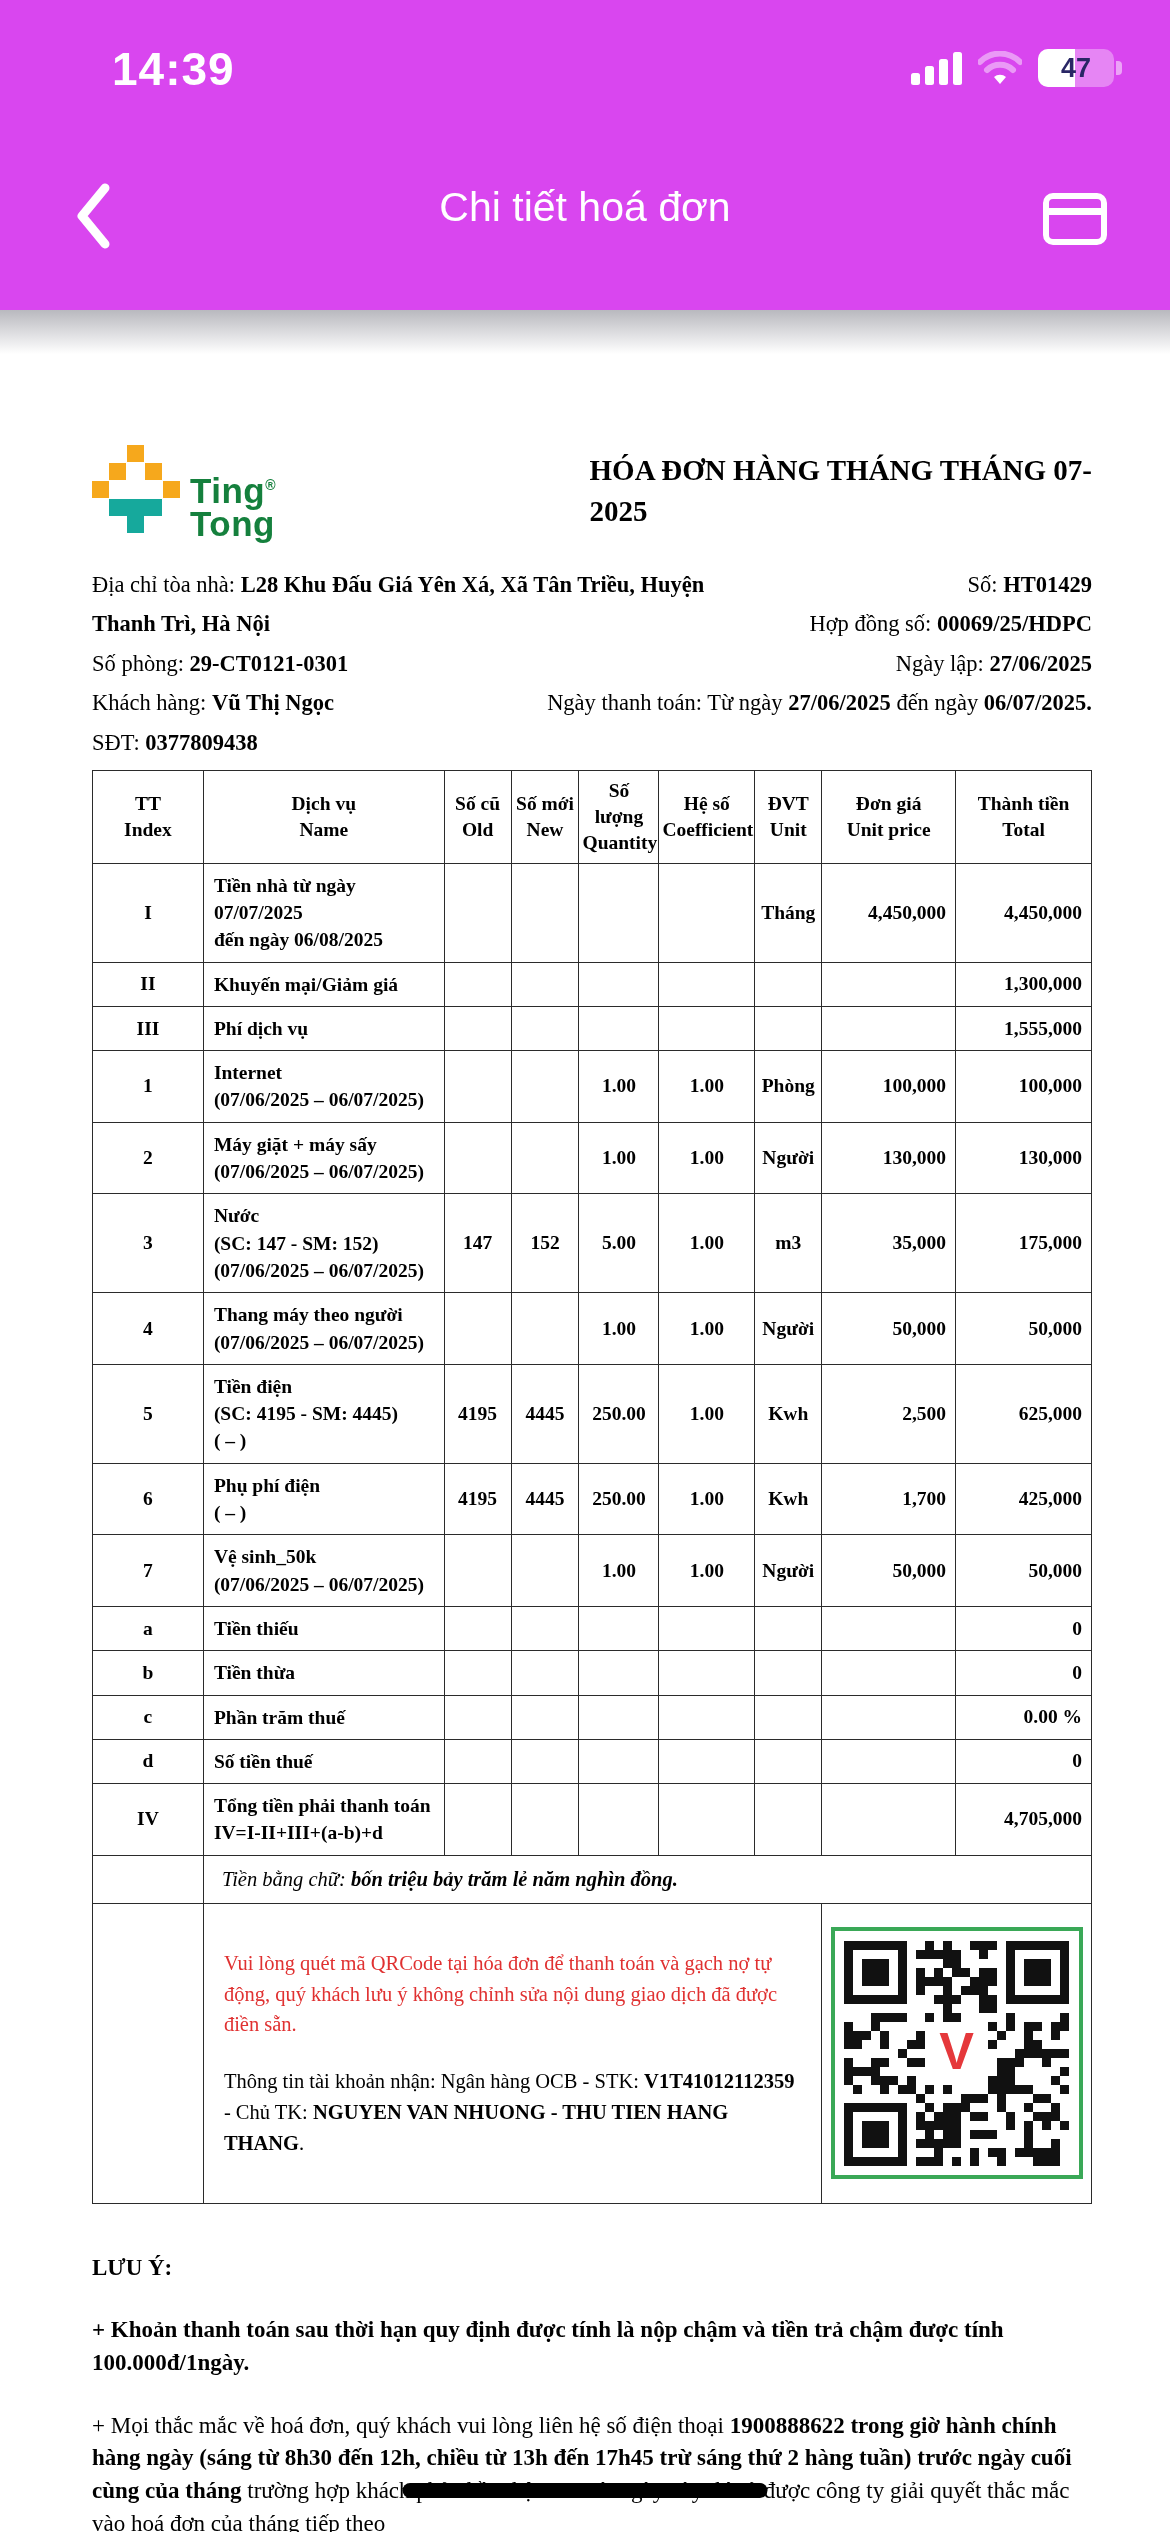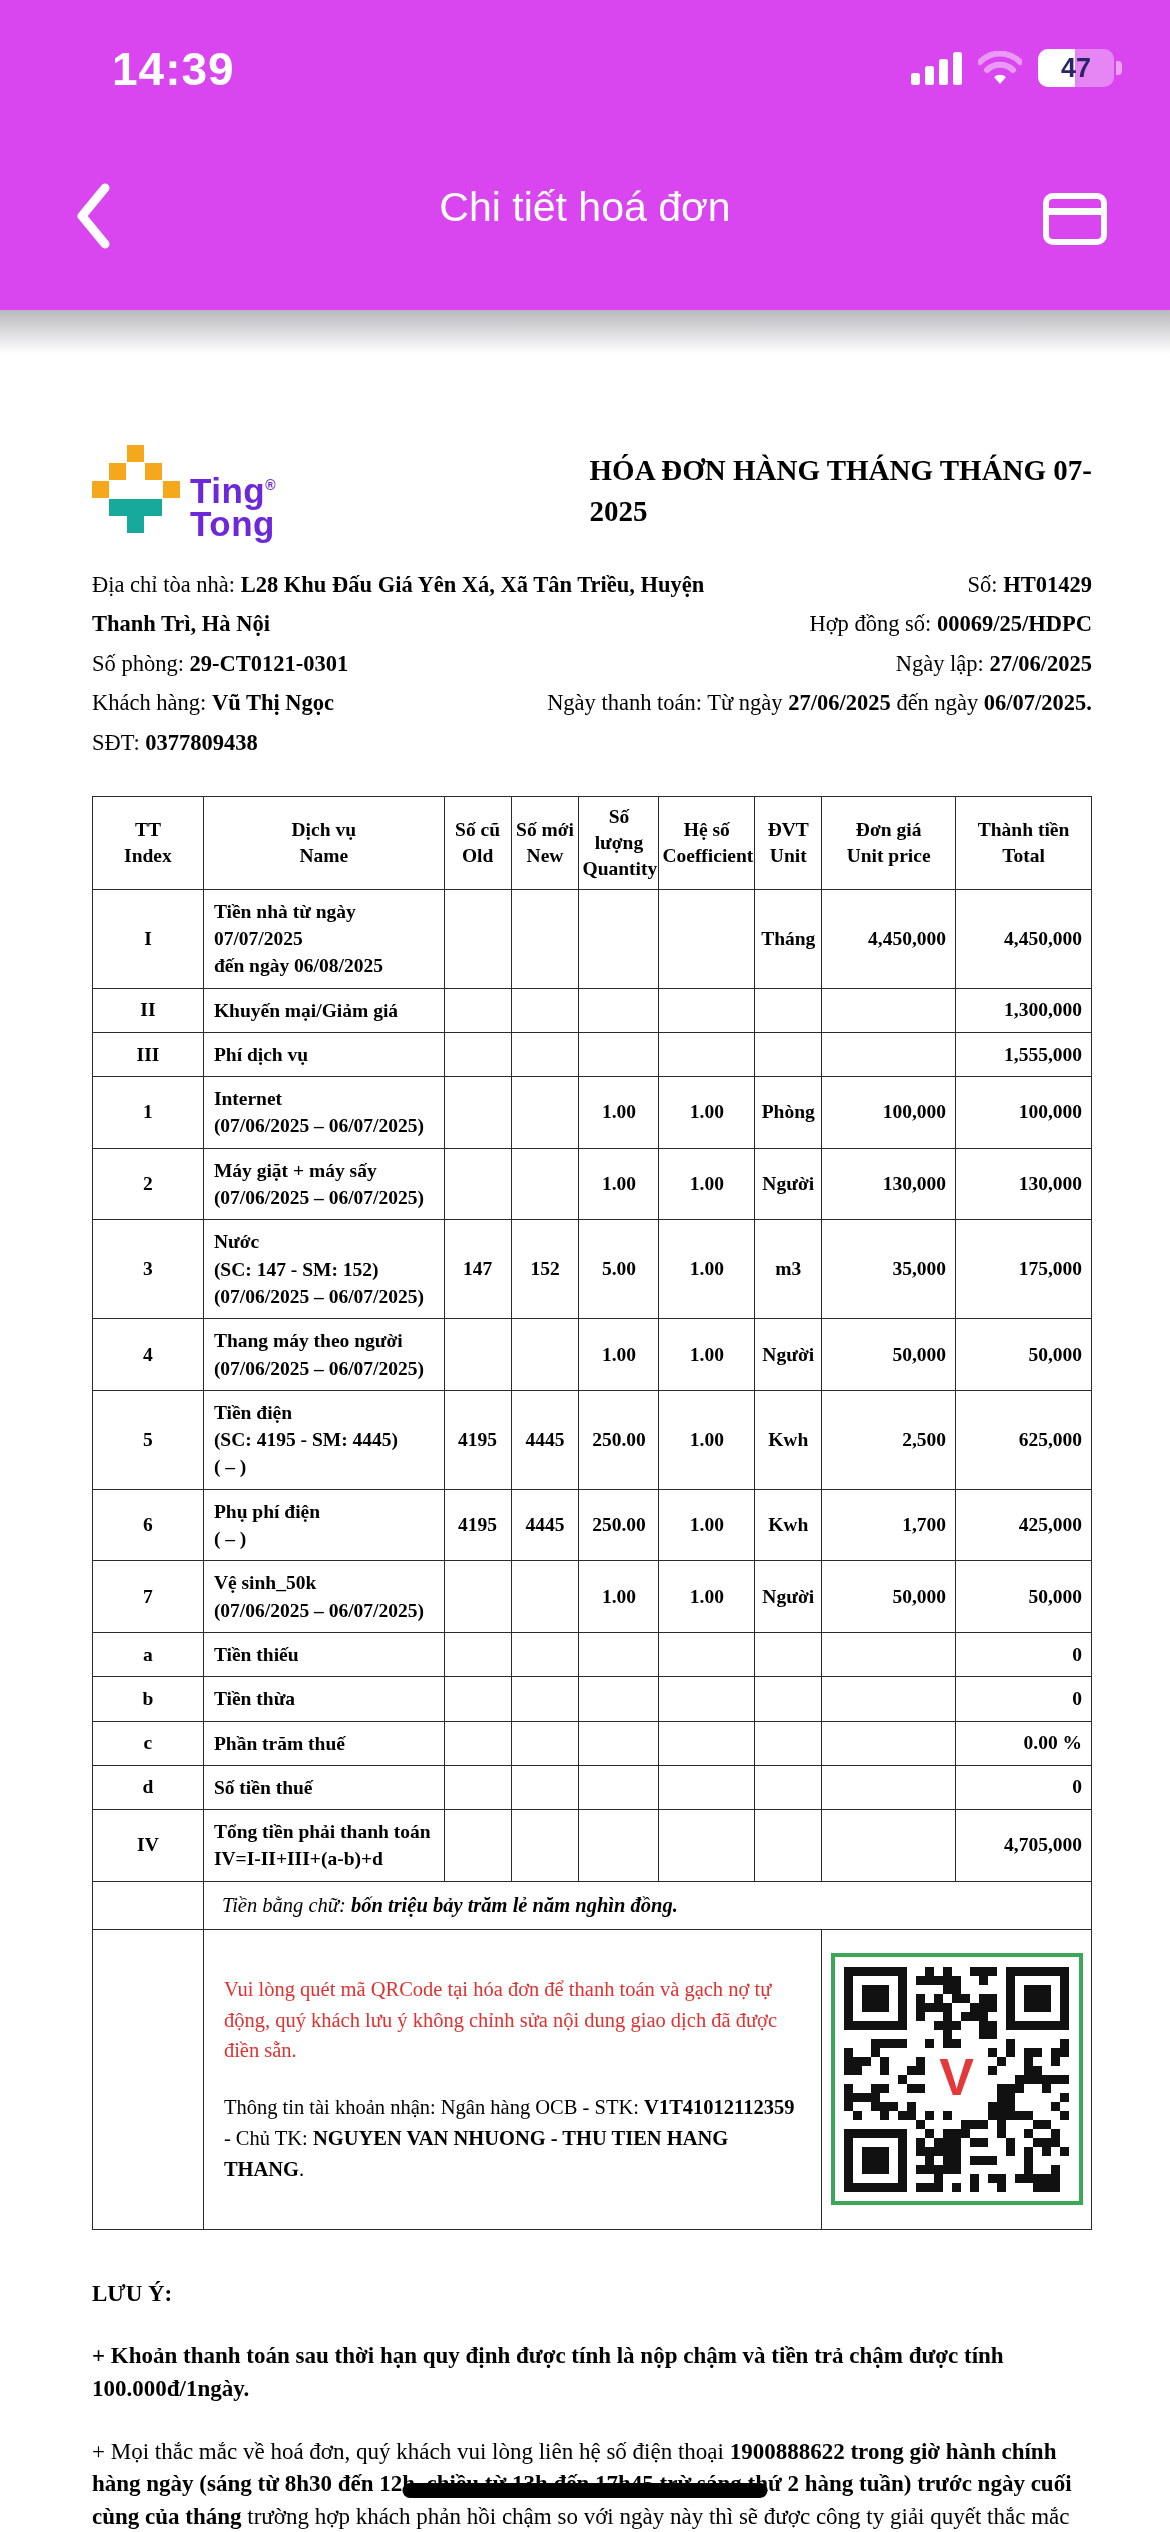--- a/index.html
+++ b/index.html
@@ -29,29 +29,29 @@
   .card-btn{position:absolute;right:56px;top:28px;width:78px;height:78px;display:flex;align-items:center;justify-content:center;cursor:pointer;}
   .card-shape{width:64px;height:52px;border:6px solid #fff;border-radius:10px;position:relative;box-sizing:border-box;}
   .card-shape .stripe{position:absolute;left:0;right:0;top:9px;height:7px;background:#fff;}
   
   .doc{position:absolute;left:92px;top:438px;width:1000px;color:#000;font-family:"Liberation Serif",serif;}
   .doc-head{display:flex;justify-content:space-between;align-items:flex-start;}
   .logo{display:flex;align-items:center;gap:10px;}
   .logo-grid{position:relative;width:88px;height:88px;}
   .logo-grid b{position:absolute;width:17px;height:17px;}
   .sq-o{background:#F6A81C;} .sq-t{background:#16A99C;}
-  .logo-text{font-family:"Liberation Sans",sans-serif;font-weight:bold;color:#6d28d9;font-size:35px;line-height:.95;letter-spacing:.5px;margin-top:36px;}
+  .logo-text{font-family:"Liberation Sans",sans-serif;font-weight:bold;color:#15803d;font-size:35px;line-height:.95;letter-spacing:.5px;margin-top:36px;}
   .logo-text .reg{font-size:14px;vertical-align:super;}
   .doc-title{text-align:left;font-weight:bold;font-size:29px;line-height:1.4;max-width:520px;margin-top:12px;}
   .info{margin-top:24px;font-size:22.5px;}
   .info-row{display:flex;justify-content:space-between;line-height:1.76;}
   .info-row .lft{text-align:left;}
   .info-row .rgt{text-align:right;}
   
-  table{border-collapse:collapse;width:100%;margin-top:34px;font-size:19.5px;font-weight:bold;table-layout:fixed;}
+  table{border-collapse:collapse;width:100%;margin-top:8px;font-size:19.5px;font-weight:bold;table-layout:fixed;}
   th,td{border:1.6px solid #2b2b2b;vertical-align:middle;box-sizing:border-box;}
   th{padding:7px 3px;text-align:center;line-height:1.32;}
   td{padding:8px 5px;}
   td.c{text-align:center;}
   td.r{text-align:right;padding-right:9px;}
   td.name{text-align:left;padding-left:10px;line-height:1.4;white-space:pre-line;}
   td.words-cell{font-weight:normal;padding:12px 10px 12px 18px;font-size:20.5px;}
   td.qr-text-cell{font-weight:normal;font-size:20.5px;line-height:1.5;padding:16px 20px;vertical-align:middle;}
   .red-note{color:#e03131;margin:0 0 26px 0;}
   .acct-note{margin:0;}

